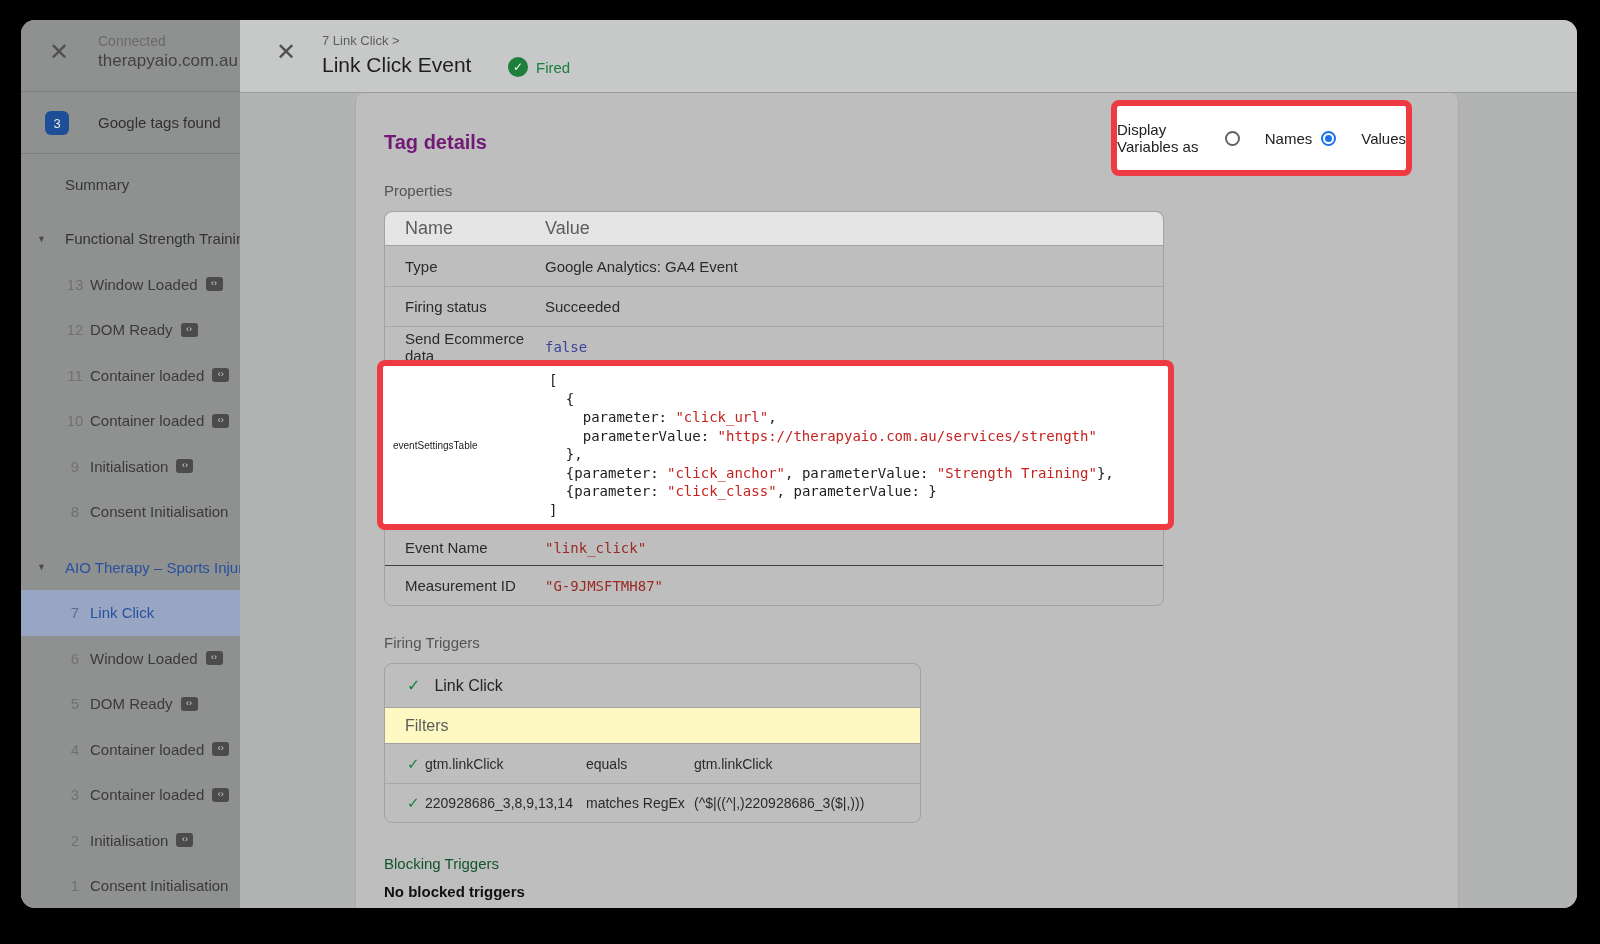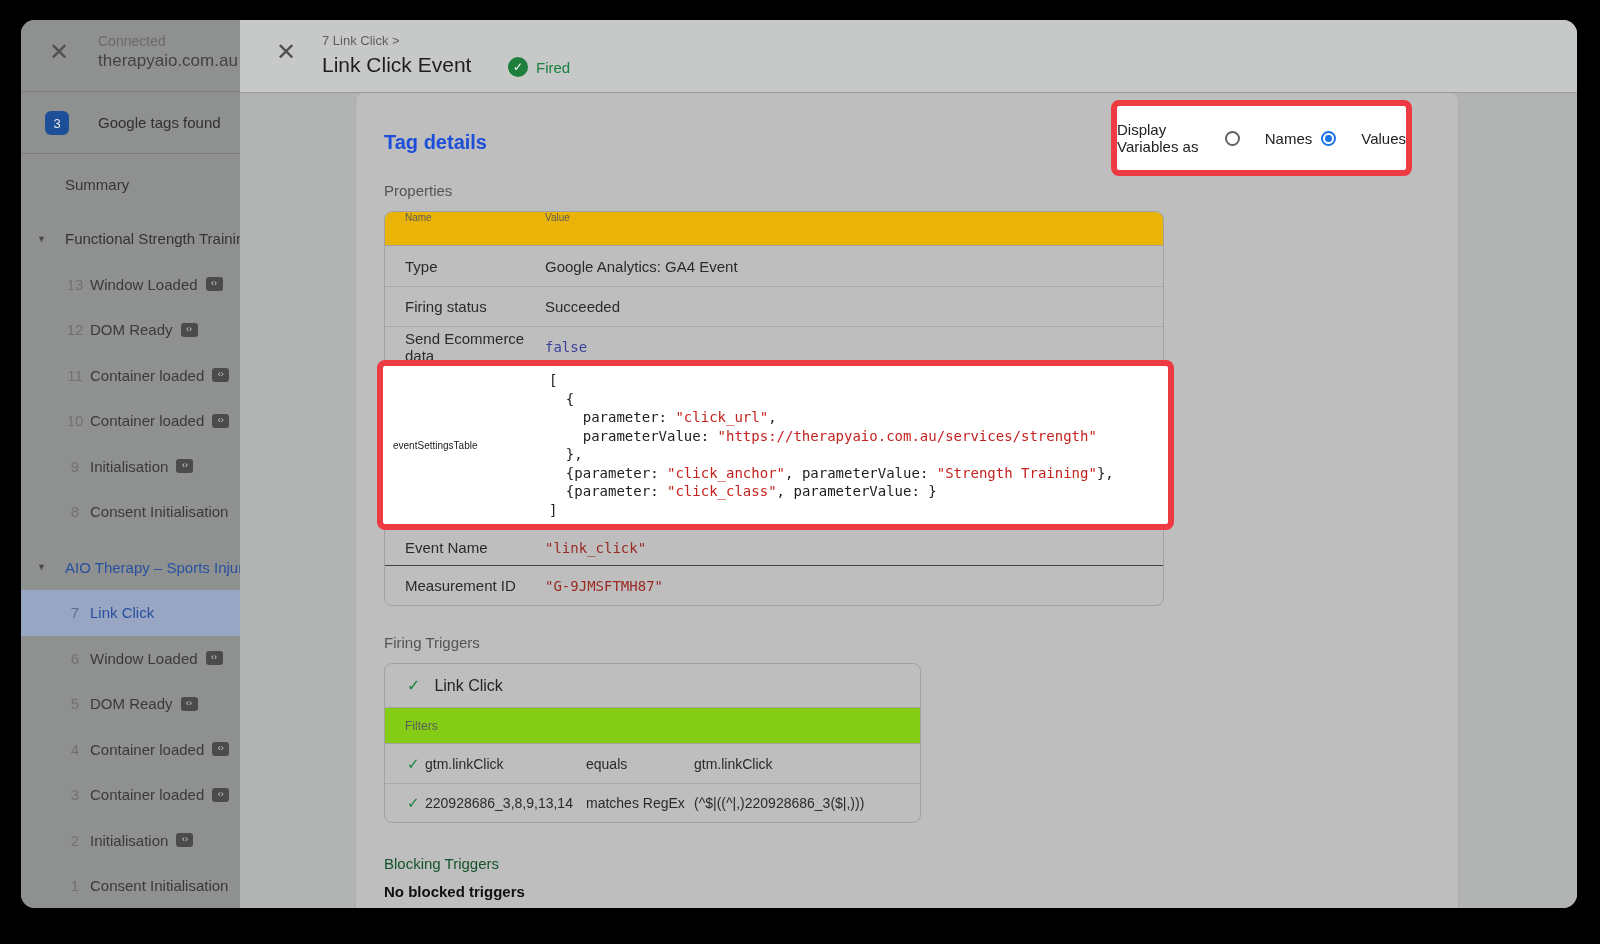--- a/index.html
+++ b/index.html
@@ -46,52 +46,52 @@
   .main{flex:1;display:flex;flex-direction:column;min-width:0;}
   .main-header{height:73px;flex:none;background:#c7c8c8;border-bottom:1px solid #9b9b9b;position:relative;}
   .mh-close{position:absolute;left:36px;top:20px;font-size:24px;color:#515151;cursor:pointer;line-height:1;background:none;border:none;font-family:inherit;}
   .crumb{position:absolute;left:82px;top:13px;font-size:13px;color:#5e5e5e;}
   .mh-title{position:absolute;left:82px;top:33px;font-size:21px;color:#1e1e1e;}
   .fired{position:absolute;left:268px;top:37px;display:flex;align-items:center;gap:8px;}
   .fired-circle{width:20px;height:20px;border-radius:50%;background:#1e7e3c;color:#fff;font-size:12px;display:flex;align-items:center;justify-content:center;}
   .fired-text{font-size:15px;font-weight:500;color:#19803e;}
   .content{flex:1;position:relative;background:#b2b3b3;overflow:hidden;}
   .card{position:absolute;left:115px;top:0;width:1104px;bottom:0;background:#bebebe;border-left:1px solid #ababab;border-right:1px solid #ababab;border-radius:8px 8px 0 0;}
-  .tag-details-title{padding-top:38px;margin-left:28px;font-size:20px;color:#1d4ed8;}
+  .tag-details-title{padding-top:38px;margin-left:28px;font-size:20px;color:#701a75;}
   .section-label{margin:28px 0 0 28px;font-size:15px;color:#545454;}
   
   .dv-spotlight{position:absolute;top:7px;left:755px;width:301px;height:76px;background:#fff;border:6px solid var(--red);border-radius:8px;display:flex;align-items:center;justify-content:center;z-index:6;}
   .dv-label{font-size:15px;color:#202124;}
   .radio{width:15px;height:15px;border:2px solid #5f6368;border-radius:50%;display:inline-block;position:relative;margin:0 5px 0 9px;vertical-align:-3px;cursor:pointer;flex:none;}
   .radio.checked{border-color:var(--radio-blue);}
   .radio.checked::after{content:"";position:absolute;left:2px;top:2px;width:7px;height:7px;border-radius:50%;background:var(--radio-blue);}
   .radio-label{font-size:15px;color:#202124;cursor:pointer;}
   .dv-group{display:flex;align-items:center;gap:20px;}
   
   .prop-table{margin:12px 0 0 28px;width:780px;border:1px solid #a2a2a2;border-radius:8px;position:relative;}
-  .pt-header{height:34px;display:flex;background:#eab308;border-bottom:1px solid #a2a2a2;border-radius:8px 8px 0 0;font-size:10px;color:#5c5c5c;}
+  .pt-header{height:34px;display:flex;align-items:center;background:#e5e5e5;border-bottom:1px solid #a2a2a2;border-radius:8px 8px 0 0;font-size:18px;color:#5c5c5c;}
   .pt-header .col-name{width:160px;padding-left:20px;}
   .prop-row{min-height:40px;display:flex;align-items:center;font-size:15px;color:#2b2b2b;}
   .prop-row + .prop-row{border-top:1px solid #a8a8a8;}
   .pname{width:160px;padding-left:20px;flex:none;}
   .pval{flex:1;}
   .mono-blue{font-family:"DejaVu Sans Mono","Liberation Mono",monospace;font-size:14px;color:var(--dim-mono-blue);}
   .mono-red{font-family:"DejaVu Sans Mono","Liberation Mono",monospace;font-size:14px;color:var(--dim-red);}
   .es-row{position:relative;height:163px;border-top:1px solid #a8a8a8;}
   .es-spotlight{position:absolute;left:-8px;top:-7px;width:797px;height:170px;background:#fff;border:6px solid var(--red);border-radius:8px;display:flex;align-items:center;z-index:5;}
   .es-label{width:166px;padding-left:10px;flex:none;font-size:10px;color:#202124;}
   .es-code{font-family:"DejaVu Sans Mono","Liberation Mono",monospace;font-size:14px;line-height:18.5px;white-space:pre;color:#202124;}
   .c-s{color:var(--string-red);}
   #rows-b .prop-row{border-top:1px solid #404040;}
   #rows-b .prop-row:first-child{min-height:36px;}
   
   .trigger-box{margin:12px 0 0 28px;width:537px;border:1px solid #a2a2a2;border-radius:8px;}
   .tb-main{height:43px;display:flex;align-items:center;padding-left:22px;gap:14px;font-size:16px;color:#242424;}
   .check{color:var(--green);font-weight:bold;font-size:16px;}
-  .tb-filters-h{height:37px;display:flex;align-items:center;background:#84cc16;border-top:1px solid #a2a2a2;border-bottom:1px solid #a2a2a2;padding-left:20px;font-size:12px;color:#5c5c5c;}
+  .tb-filters-h{height:37px;display:flex;align-items:center;background:#fef9c3;border-top:1px solid #a2a2a2;border-bottom:1px solid #a2a2a2;padding-left:20px;font-size:16px;color:#5c5c5c;}
   .filter-row{height:39px;display:flex;align-items:center;font-size:14px;color:#2b2b2b;}
   .filter-row + .filter-row{border-top:1px solid #a8a8a8;}
   .fcheck{width:40px;padding-left:22px;flex:none;font-size:15px;}
   .ffield{width:161px;flex:none;}
   .fop{width:108px;flex:none;}
   .fval{flex:1;}
   .blocking-title{margin:32px 0 0 28px;font-size:15px;color:#14532d;}
   .clipped-text{margin:11px 0 0 28px;font-size:15px;font-weight:bold;color:#101010;}
 </style>
 </head>

